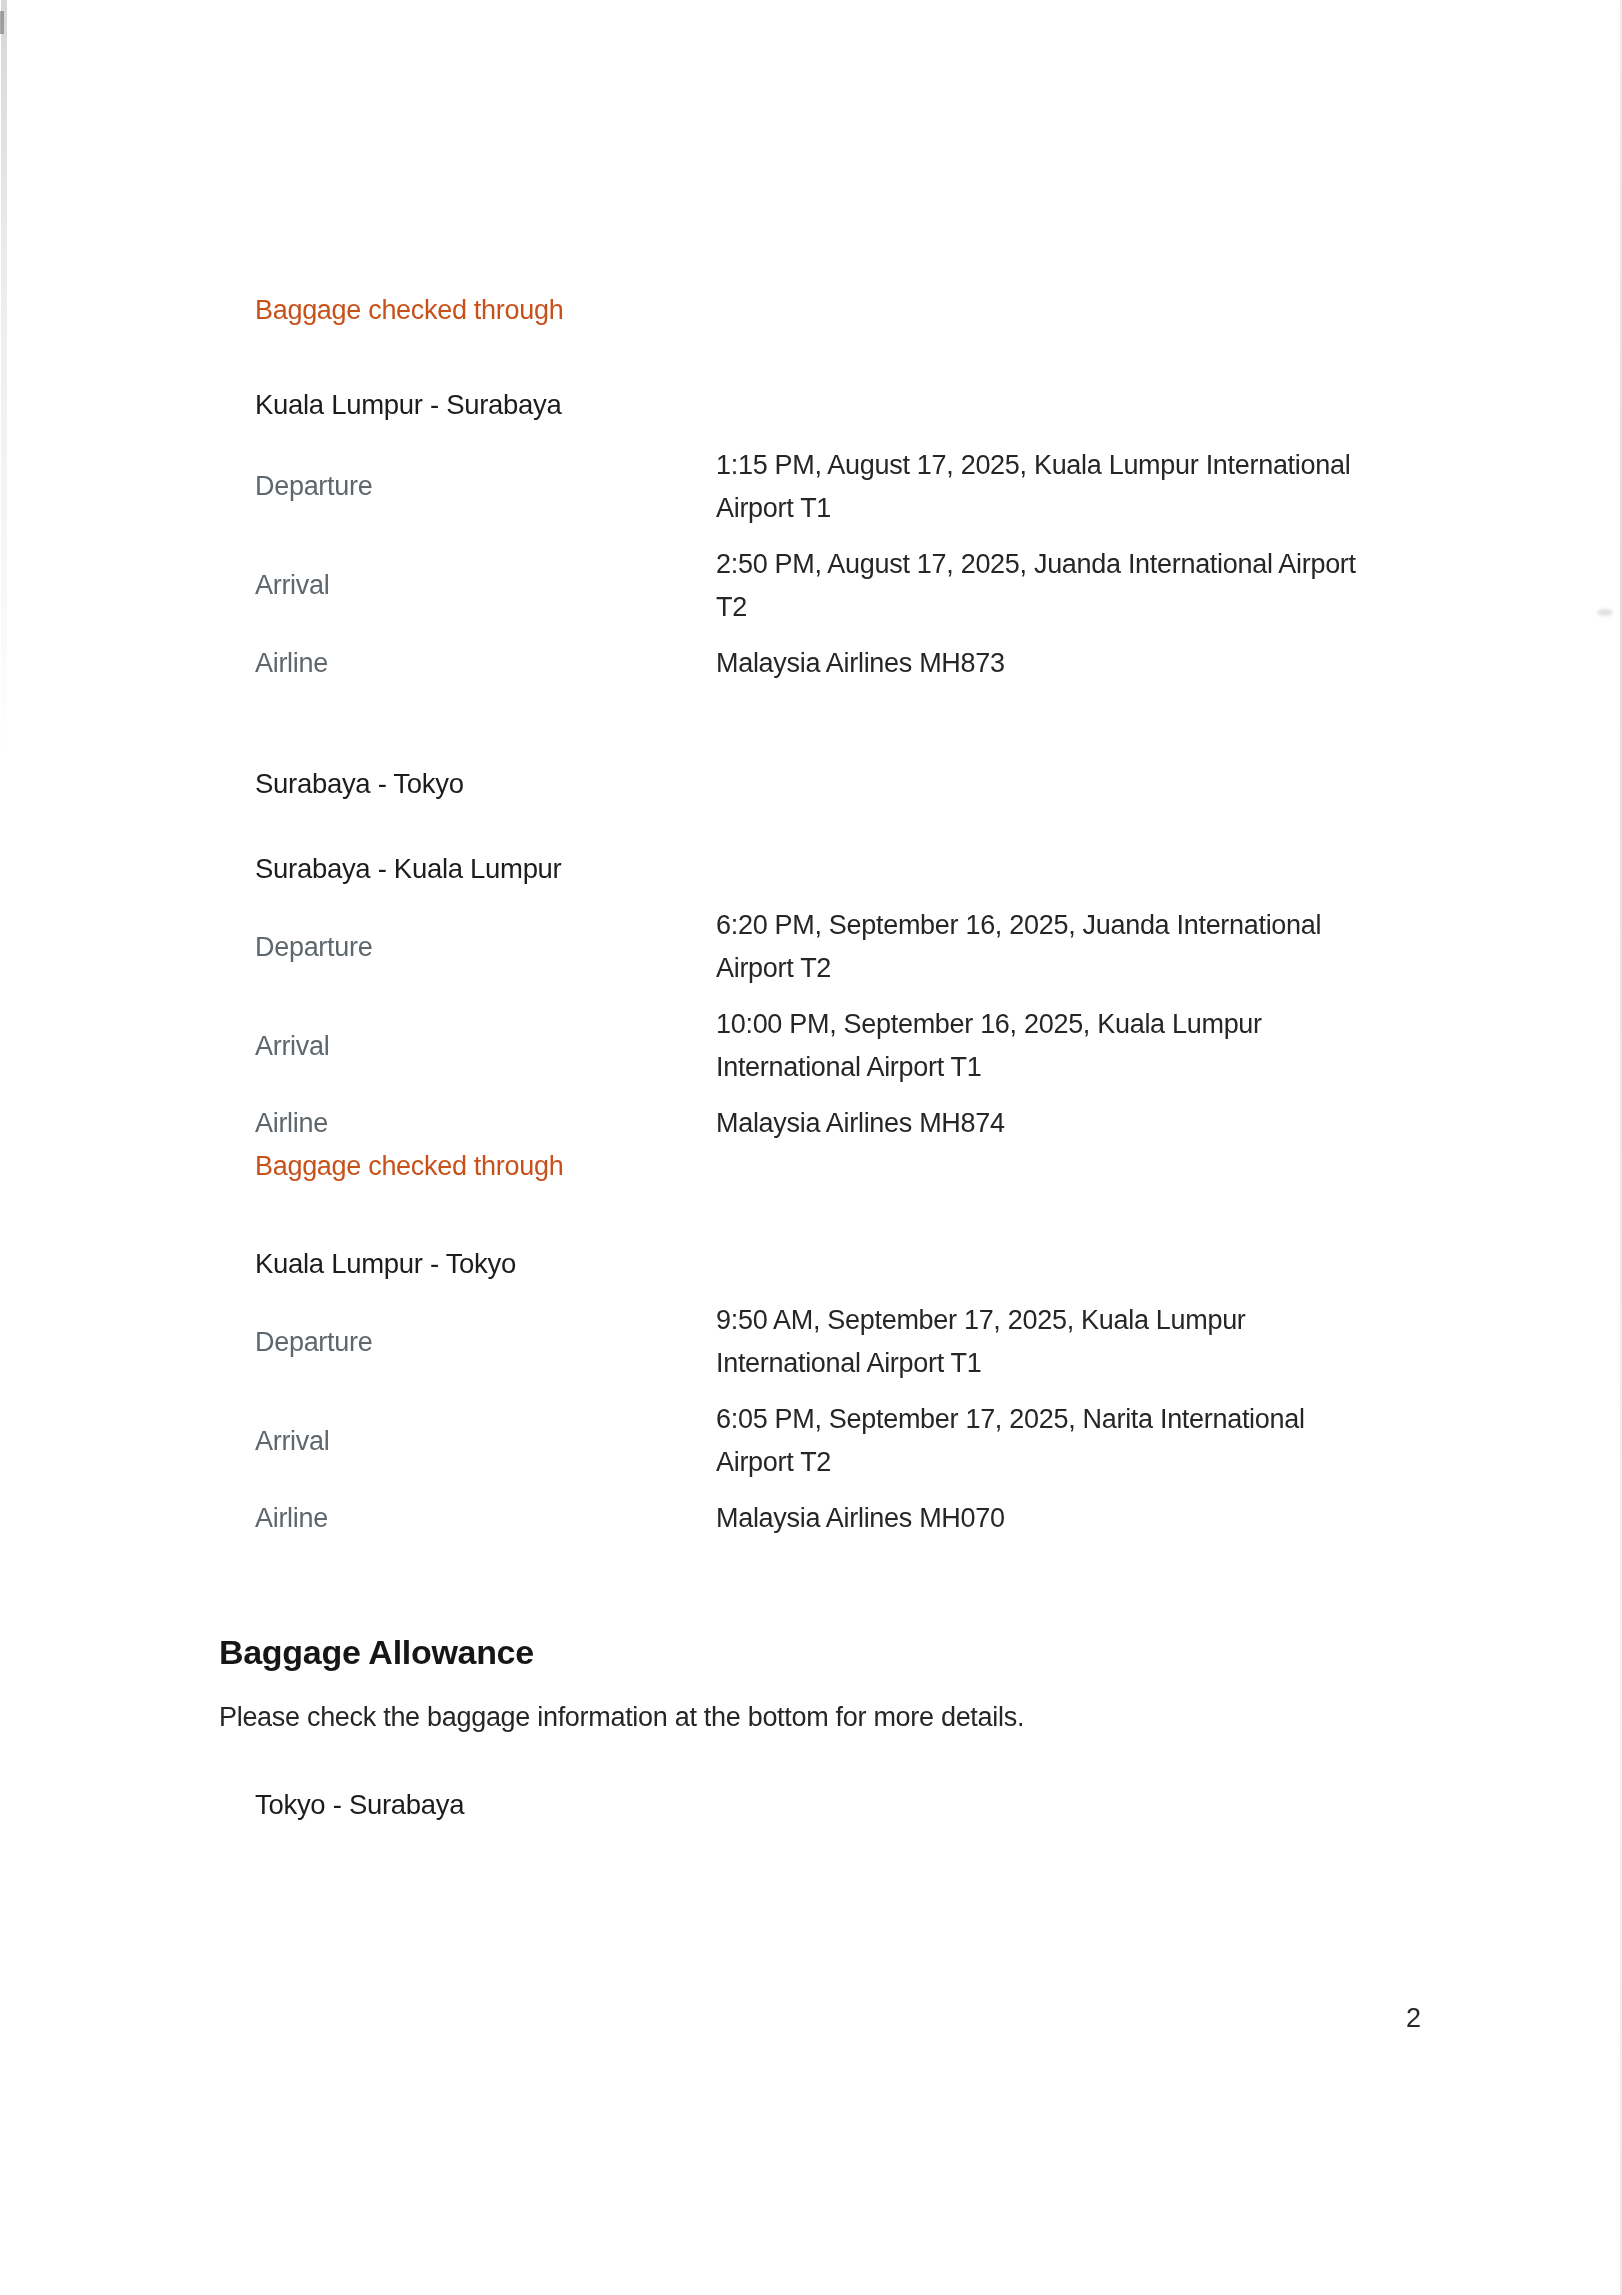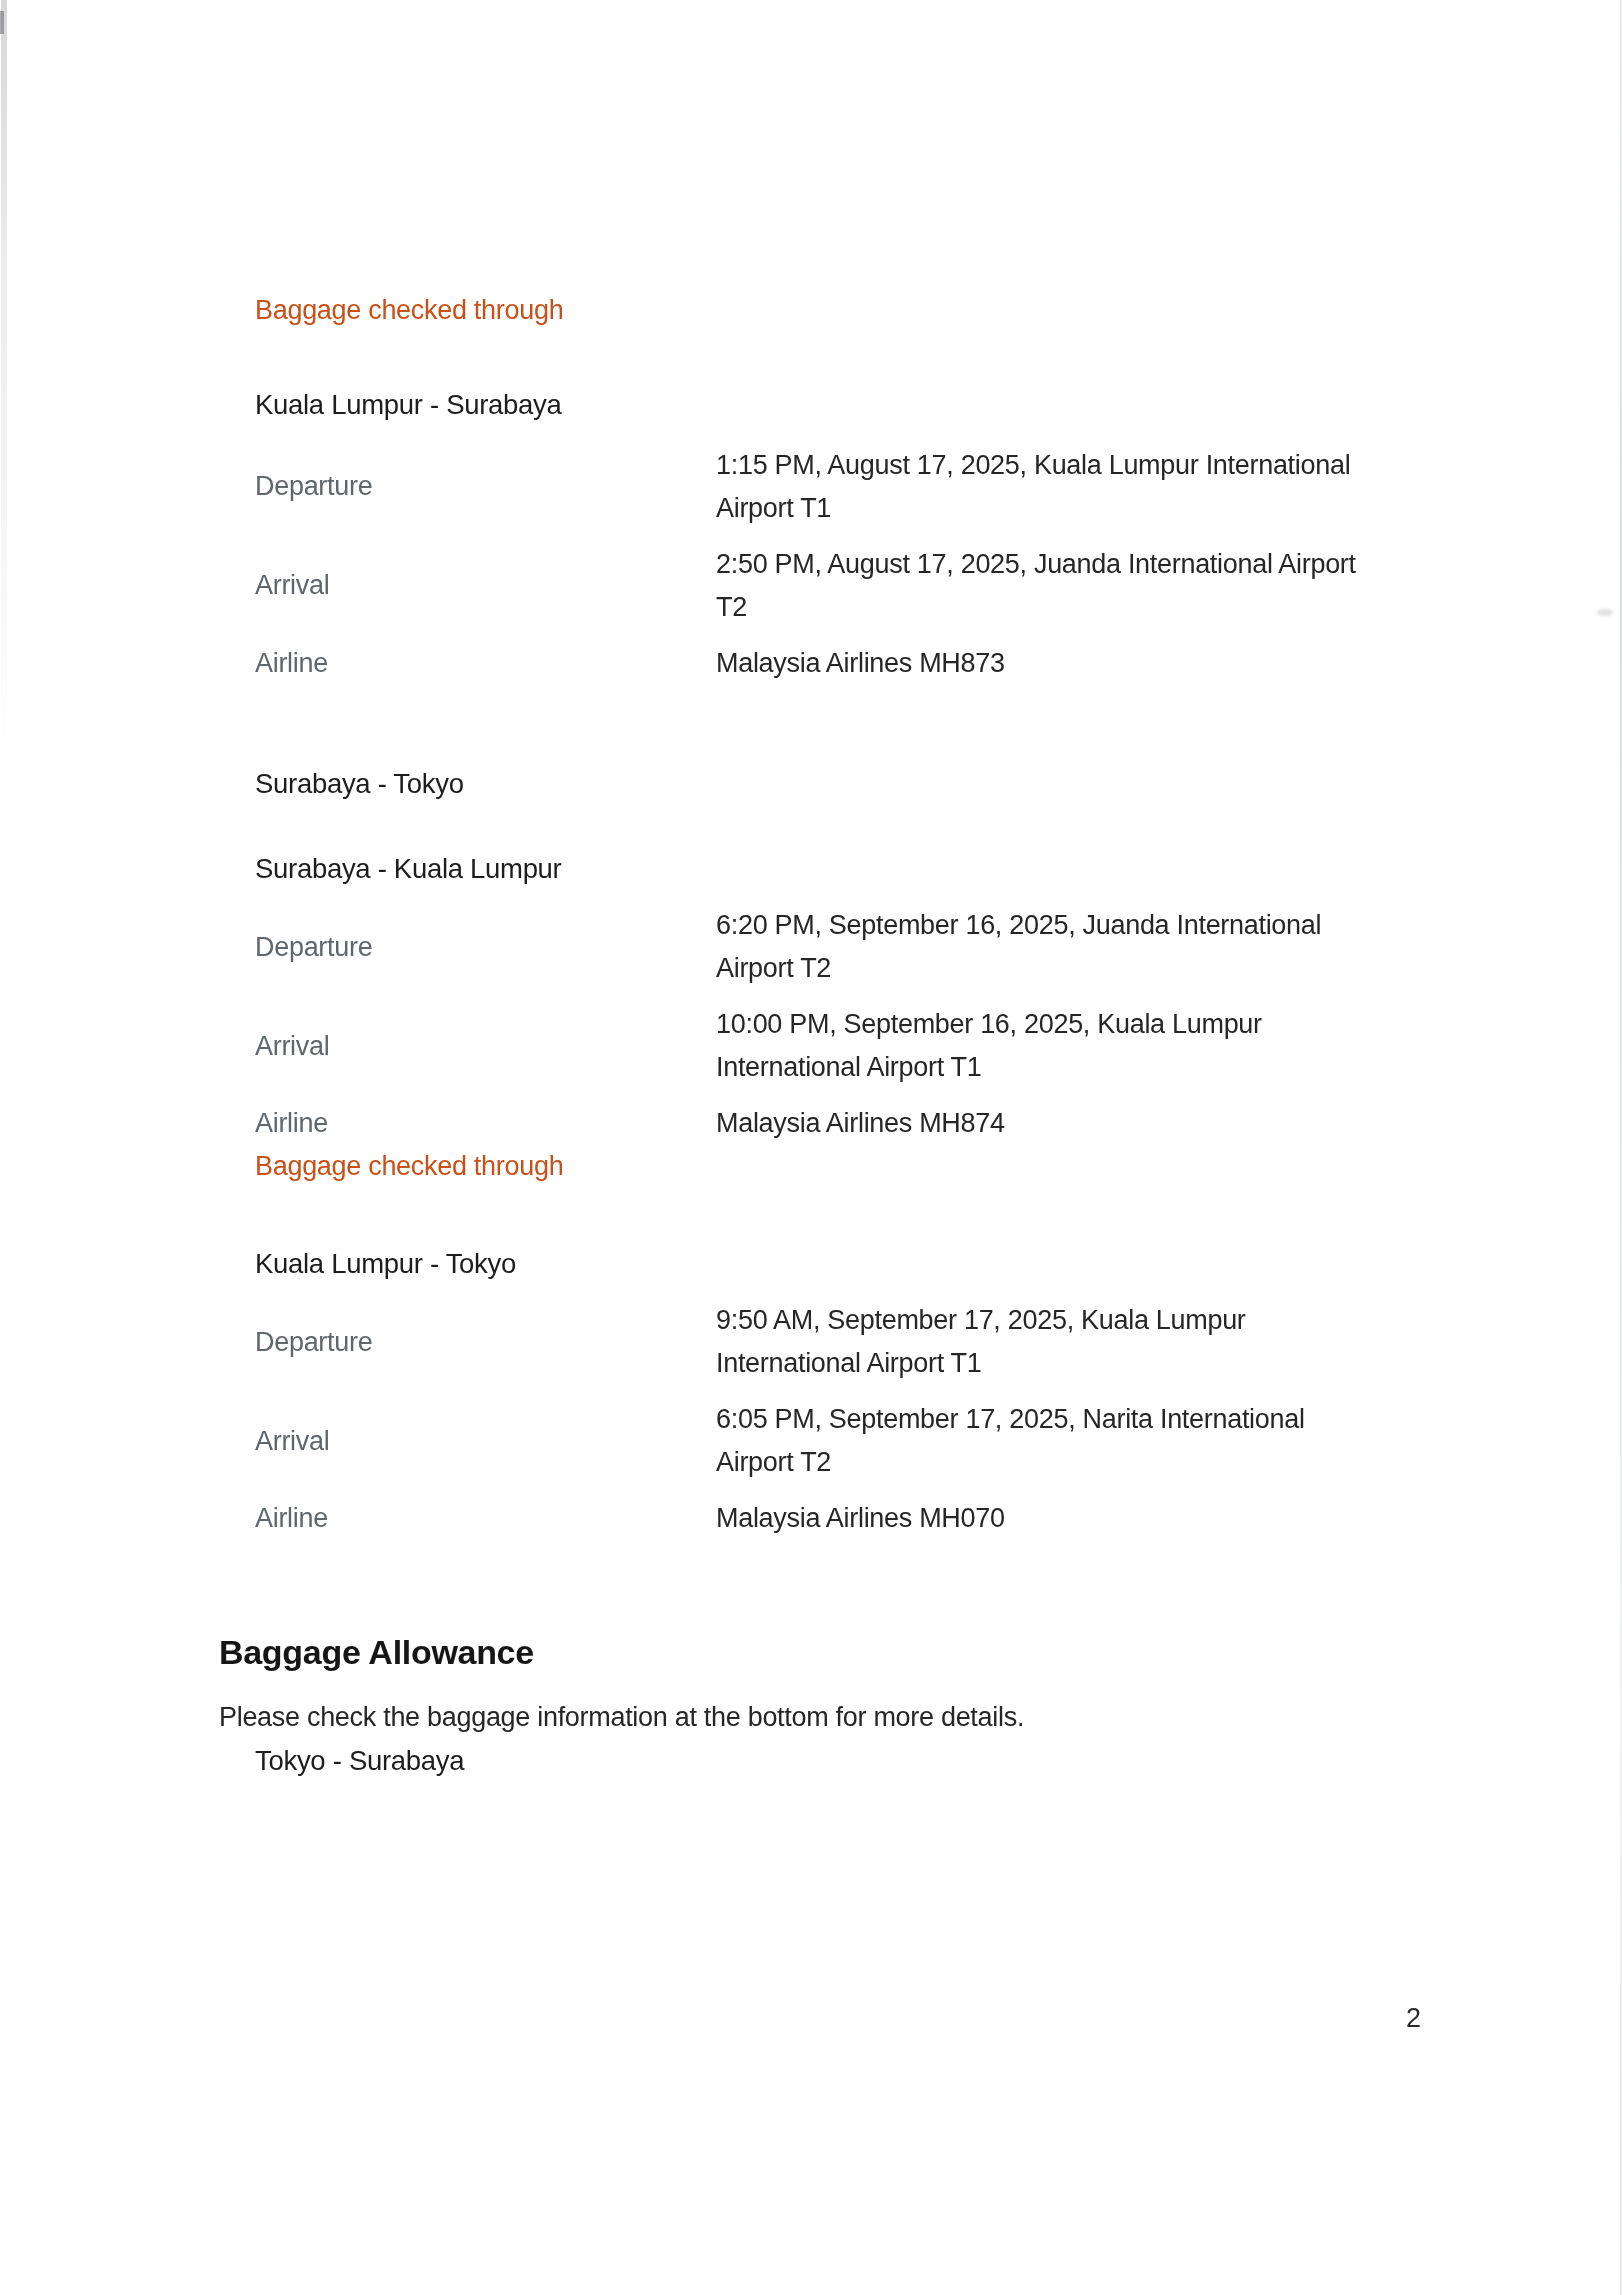--- a/index.html
+++ b/index.html
@@ -83,21 +83,21 @@
     line-height: 48px;
     font-weight: 700;
     color: #161616;
     margin: 88px 0 0 0;
     letter-spacing: -0.3px;
   }
   p.ba-note {
     margin: 19.6px 0 0 0;
     color: #262626;
   }
-  h3.sub-title.last { }
+  h3.sub-title.last { margin-top: 44px; }
   .page-number {
     position: absolute;
     left: 1406px; top: 1997px;
     font-size: 27px; line-height: 43px;
     color: #2a2a2a;
   }
   
   .block-flight2 h3.flight-title { margin-top: 42px; }
   .block-flight2 .rows .row:first-child { margin-top: 14.4px; }
   .block-flight3 h3.flight-title { margin-top: 54px; }

